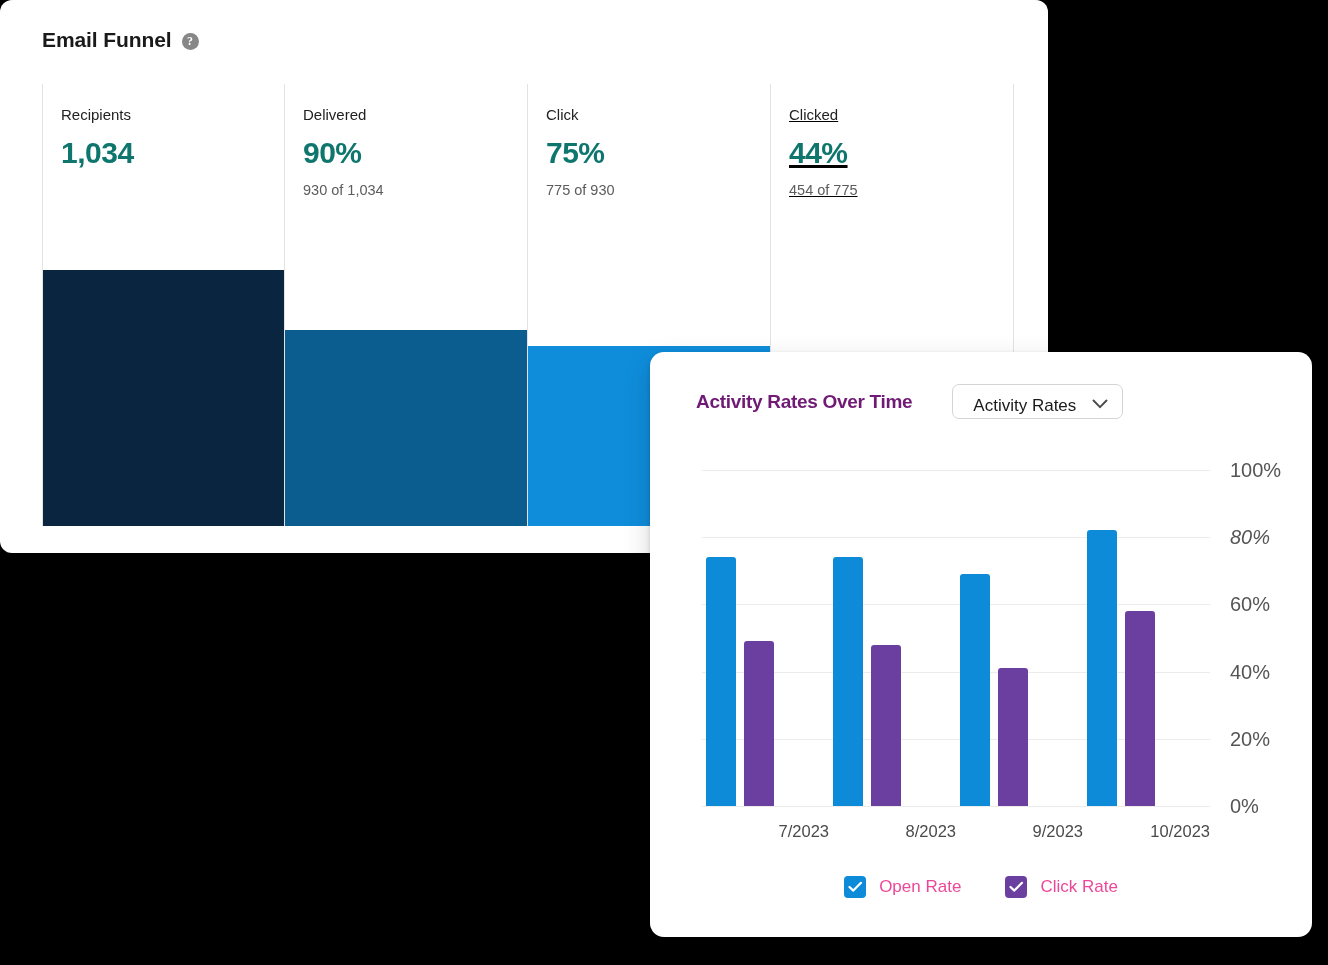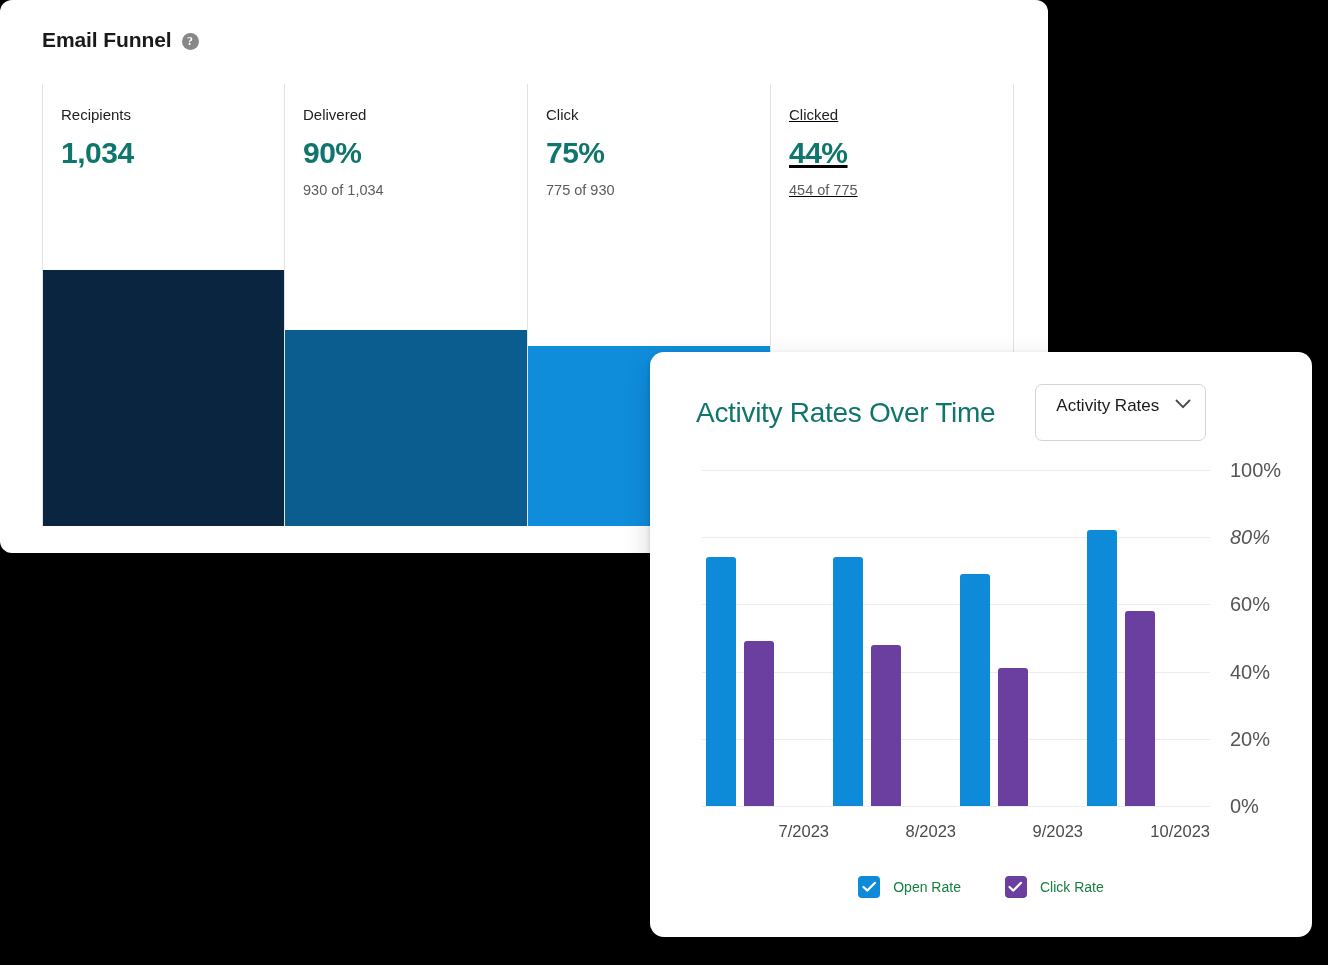--- a/index.html
+++ b/index.html
@@ -68,25 +68,25 @@
     position: absolute; left: 650px; top: 352px;
     width: 662px; height: 585px;
     background: #ffffff; border-radius: 14px;
     box-shadow: 0 2px 4px rgba(0,0,0,.16), 0 10px 28px rgba(0,0,0,.16);
     overflow: hidden;
   }
   .activity-header {
     display: flex; align-items: center; justify-content: flex-start;
     padding: 32px 0 0 46px; gap: 40px;
   }
-  .activity-title { font-size: 28px; font-weight: 400; color: #0f766e; letter-spacing: -0.3px; }
+  .activity-title { font-size: 19px; font-weight: 700; color: #701a75; letter-spacing: -0.3px; }
   .rates-select {
     display: flex; align-items: center; gap: 16px;
     border: 1px solid #d4d4d4; border-radius: 7px;
-    padding: 11px 16px 24px 20px;
+    padding: 11px 16px 2px 20px;
     font-size: 17px; color: #1a1a1a; background: #fff;
     cursor: pointer; white-space: nowrap;
   }
   .chev { width: 14px; height: 14px; display: inline-block; position: relative; }
   .chev svg { display: block; }
 
   
   .plot-area {
     position: absolute; left: 702px; top: 470px;
     width: 508px; height: 340px;
@@ -118,21 +118,21 @@
   .legend {
     position: absolute; left: 650px; top: 876px; width: 662px;
     display: flex; justify-content: center; align-items: center; gap: 44px;
   }
   .legend-item { display: flex; align-items: center; gap: 13px; cursor: pointer; }
   .cbox {
     width: 22px; height: 22px; border-radius: 4px;
     display: flex; align-items: center; justify-content: center;
   }
   .cbox svg { display: block; }
-  .legend-label { font-size: 14px; color: #15803d; }
+  .legend-label { font-size: 17px; color: #ec4899; }
 </style>
 </head>
 <body>
 
 <div id="stage">
 
   <div class="funnel-card">
 
     <div class="funnel-header">
       <span class="funnel-title">Email Funnel</span>

